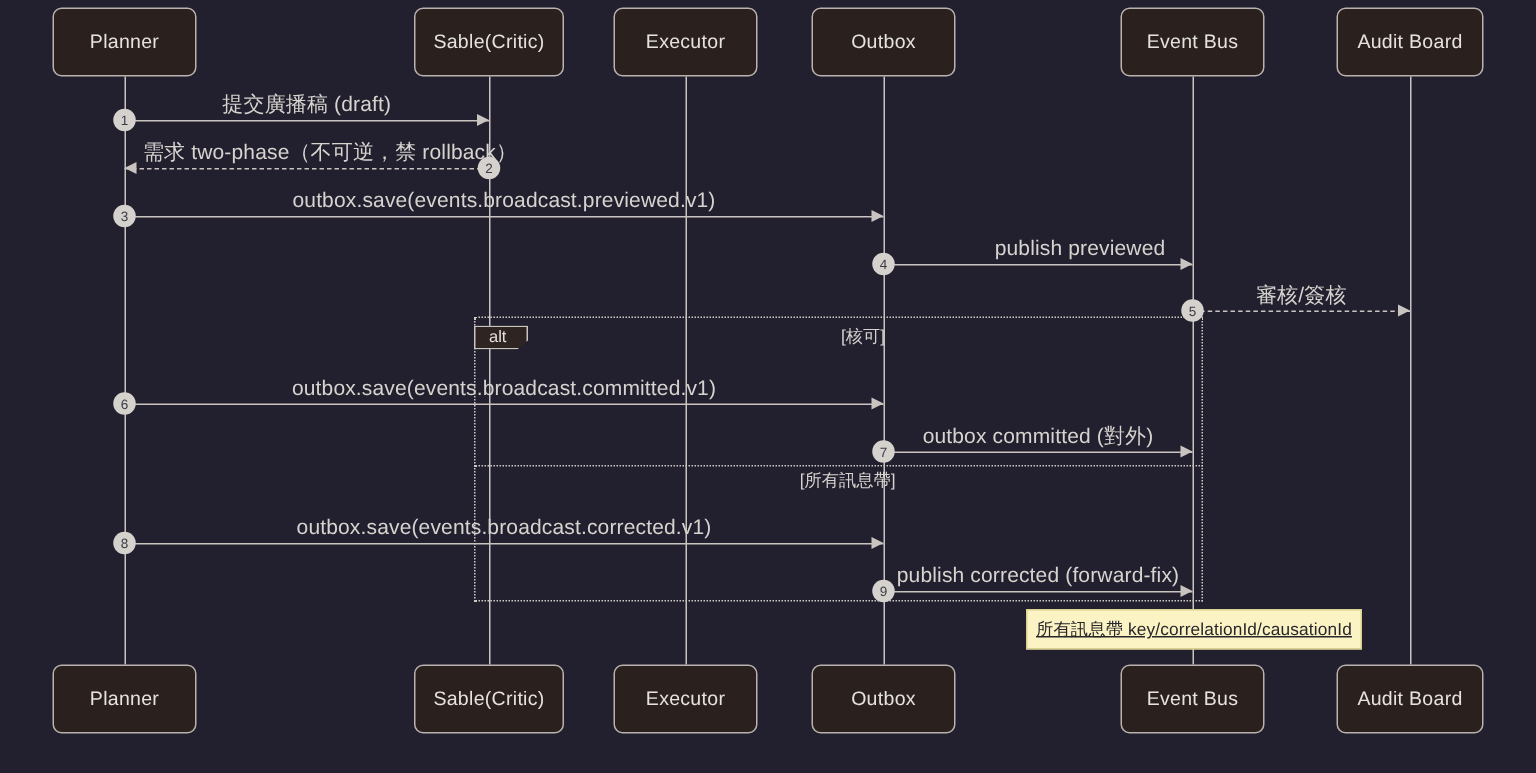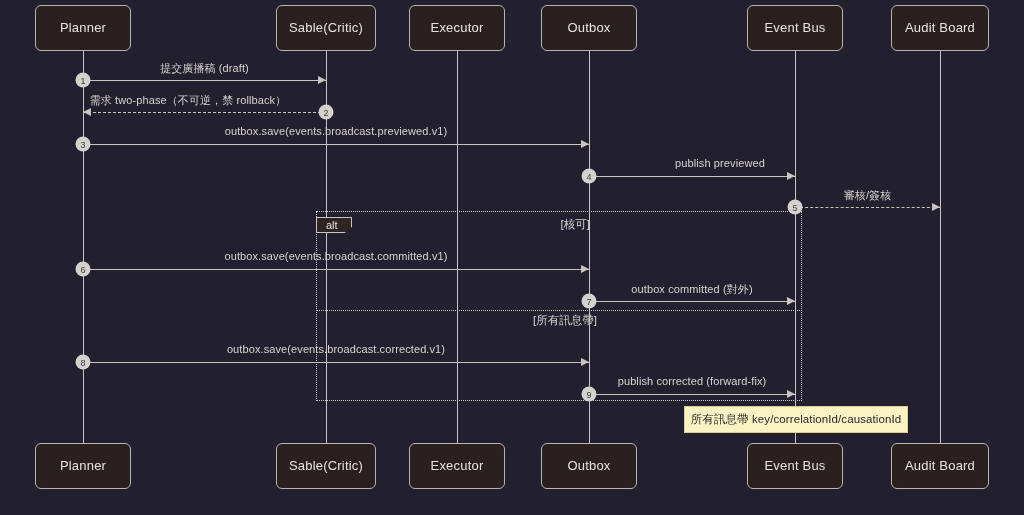--- a/index.html
+++ b/index.html
@@ -52,21 +52,21 @@
     height: 0;
     border-top: 4.5px solid transparent;
     border-bottom: 4.5px solid transparent;
   }
   .arrow-head.right { border-left: 8px solid #c9c4c0; }
   .arrow-head.left  { border-right: 8px solid #c9c4c0; }
 
   .msg-label {
     position: absolute;
     color: #d7d3cf;
-    font-size: 11px;
+    font-size: 14px;
     white-space: nowrap;
     transform: translateX(-50%);
     letter-spacing: .1px;
   }
   
   .seq-num {
     position: absolute;
     width: 15px;
     height: 15px;
     border-radius: 50%;
@@ -147,21 +147,21 @@
       <div class="alt-divider" style="left: 316px; top: 310px; width: 486px;"></div>
       <div class="alt-cond" style="left: 597px; top: 313px;">[所有訊息帶]</div>
     </div>
   <div id="messages-layer">
       <div class="msg-line" style="left: 83px; top: 80px; width: 243px;"></div>
       <div class="arrow-head right" style="top: 76px; left: 318px;"></div>
       <div class="msg-label" style="left: 204.5px; top: 61px;">提交廣播稿 (draft)</div>
       <div class="seq-num" style="left: 83px; top: 80px;">1</div>
       <div class="msg-line dashed" style="left: 83px; top: 112px; width: 243px;"></div>
       <div class="arrow-head left" style="top: 108px; left: 83px;"></div>
-      <div class="msg-label" style="left: 188px; top: 93px; text-align: right;">需求 two-phase（不可逆，禁 rollback）</div>
+      <div class="msg-label" style="left: 220px; top: 93px; text-align: right;">需求 two-phase（不可逆，禁 rollback）</div>
       <div class="seq-num" style="left: 326px; top: 112px;">2</div>
       <div class="msg-line" style="left: 83px; top: 144px; width: 506px;"></div>
       <div class="arrow-head right" style="top: 140px; left: 581px;"></div>
       <div class="msg-label" style="left: 336px; top: 125px;">outbox.save(events.broadcast.previewed.v1)</div>
       <div class="seq-num" style="left: 83px; top: 144px;">3</div>
       <div class="msg-line" style="left: 589px; top: 176px; width: 206px;"></div>
       <div class="arrow-head right" style="top: 172px; left: 787px;"></div>
       <div class="msg-label" style="left: 720px; top: 157px;">publish previewed</div>
       <div class="seq-num" style="left: 589px; top: 176px;">4</div>
       <div class="msg-line dashed" style="left: 795px; top: 207px; width: 145px;"></div>
@@ -217,17 +217,17 @@
         <span>Event Bus</span>
       </div>
       <div class="participant" style="left: 891px; top: 5px; width: 98px; height: 46px;">
         <span>Audit Board</span>
       </div>
       <div class="participant" style="left: 891px; top: 443px; width: 98px; height: 46px;">
         <span>Audit Board</span>
       </div>
     </div>
   <div id="note-layer">
-      <div class="note-box" style="left: 684px; top: 406px; width: 224px; height: 27px;">
+      <div class="note-box" style="left: 684px; top: 406px; width: 224px; height: 27px; text-decoration: underline;">
         <span>所有訊息帶 key/correlationId/causationId</span>
       </div>
     </div>
 </div>
 
 </body></html>

